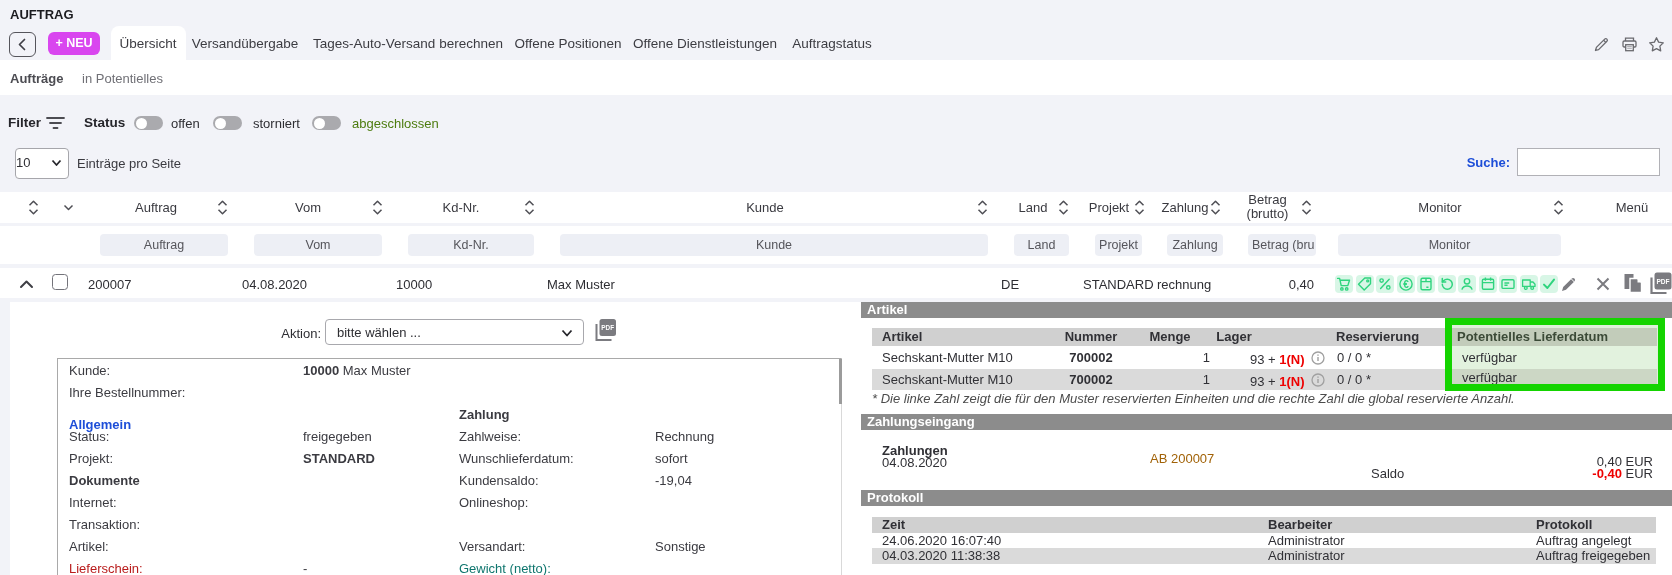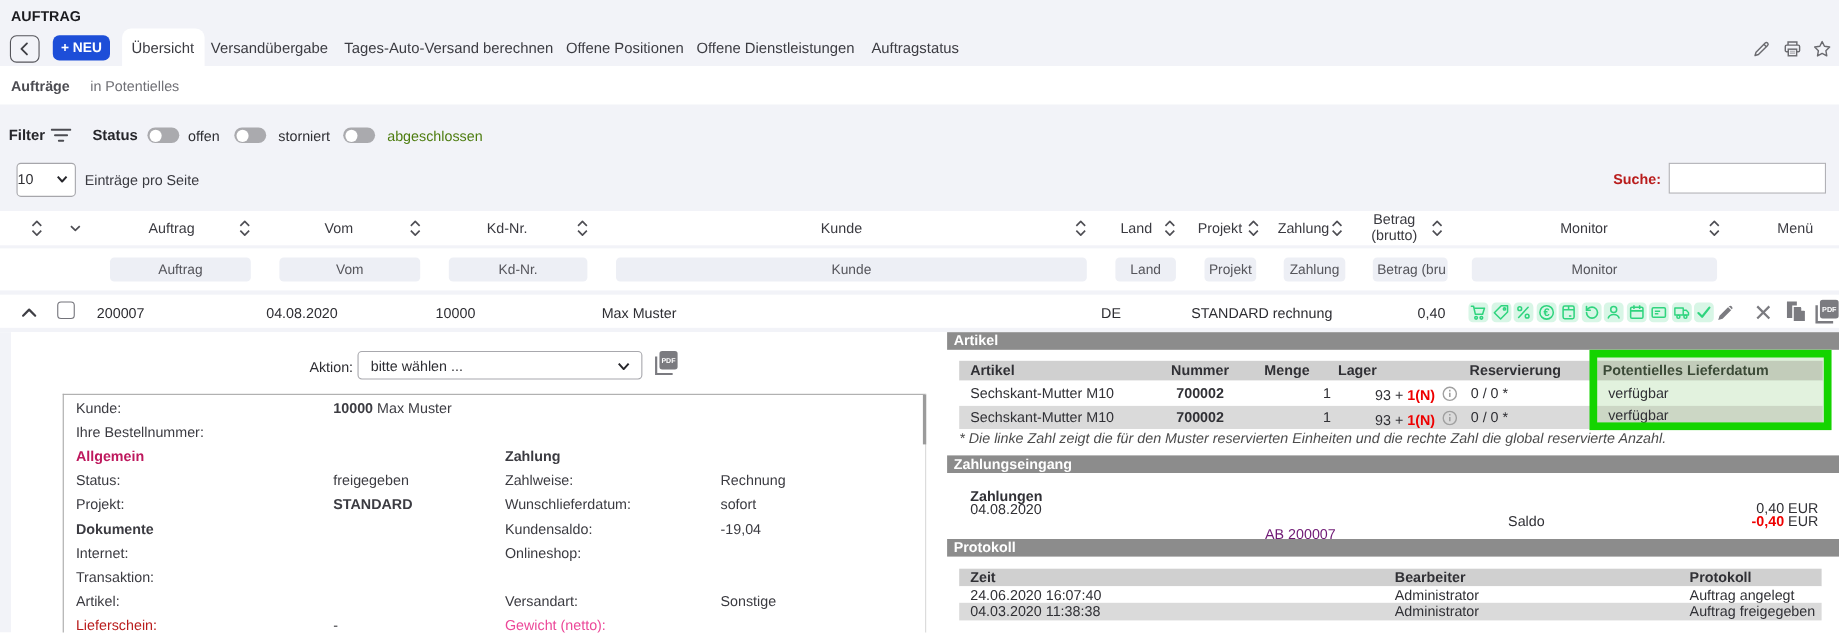--- a/index.html
+++ b/index.html
@@ -21,21 +21,21 @@
 
 <div class="a lav" style="left:0;top:0;width:1672px;height:60px"></div>
 <div class="a b" style="left:10px;top:7px;font-size:13px;color:#1b1b1f">AUFTRAG</div>
 
 <div class="a" style="left:9px;top:32px;width:25px;height:23px;border:1px solid #55555b;border-radius:6px;background:#f2f3f8">
 <svg width="25" height="23" viewBox="0 0 25 23">
       <polyline points="14.5,6.5 9.5,11.5 14.5,16.5" fill="none" stroke="#3f3f45" stroke-width="1.7" stroke-linecap="round" stroke-linejoin="round"></polyline>
     </svg>
 </div>
 
-<div class="a b ctr" style="left:48px;top:32px;width:52px;height:23px;line-height:23px;background:#1d4ed8;color:#fff;border-radius:6px;font-size:12.5px">+ NEU</div>
+<div class="a b ctr" style="left:48px;top:32px;width:52px;height:23px;line-height:23px;background:#d946ef;color:#fff;border-radius:6px;font-size:12.5px">+ NEU</div>
 
 <div class="a" style="left:111px;top:26px;width:75px;height:34px;background:#fff;border-radius:8px 8px 0 0"></div>
 <div class="tab" style="left:148px">Übersicht</div>
 <div class="tab" style="left:245px">Versandübergabe</div>
 <div class="tab" style="left:408px">Tages-Auto-Versand berechnen</div>
 <div class="tab" style="left:568px">Offene Positionen</div>
 <div class="tab" style="left:705px">Offene Dienstleistungen</div>
 <div class="tab" style="left:832px">Auftragstatus</div>
 
 <div class="a" style="left:1593px;top:36px">
@@ -81,21 +81,21 @@
 <div class="a" style="left:352px;top:116px;color:#4d7c0f">abgeschlossen</div>
 
 <div class="a" style="left:15px;top:148px;width:52px;height:29px;background:#fff;border:1px solid #a6a6ab;border-radius:4px">
 <span style="position:absolute;left:0;top:6px">10</span>
 <svg style="position:absolute;right:6px;top:10px" width="11" height="8" viewBox="0 0 11 8">
       <polyline points="1.5,1.5 5.5,6 9.5,1.5" fill="none" stroke="#26262b" stroke-width="1.8" stroke-linejoin="round"></polyline>
     </svg>
 </div>
 <div class="a" style="left:77px;top:156px;color:#3a3a40">Einträge pro Seite</div>
 
-<div class="a b" style="left:1425px;top:155px;width:85px;text-align:right;color:#b91c1c">Suche:</div>
+<div class="a b" style="left:1425px;top:155px;width:85px;text-align:right;color:#1d4ed8">Suche:</div>
 <div class="a" style="left:1517px;top:148px;width:141px;height:26px;background:#fff;border:1px solid #b1b1b6"></div>
 
 <div class="a" style="left:0;top:192px;width:1672px;height:31px;background:#fff"></div>
 <div class="a lav" style="left:0;top:223px;width:1672px;height:3px"></div>
 
 <div class="a" style="left:0;top:226px;width:1672px;height:38px;background:#fff"></div>
 
 <div class="a lav" style="left:0;top:264px;width:1672px;height:4px"></div>
 <div class="a" style="left:0;top:268px;width:1672px;height:30px;background:#fff"></div>
 
@@ -315,42 +315,42 @@
       <text x="13.7" y="12.3" font-family="Liberation Sans,sans-serif" font-size="6.4" font-weight="bold" fill="#fff" text-anchor="middle">PDF</text>
     </svg>
   </div>
 
 <div class="a" style="left:57px;top:358px;width:785px;height:230px;border:1px solid #a9a9a9;border-right-color:#d9d9d9;box-sizing:border-box;background:#fff"></div>
 <div class="a" style="left:839px;top:359px;width:3px;height:45px;background:#9b9b9b"></div>
 
 <div class="a" style="left:69px;top:363px;color:#3b3b41">Kunde:</div>
 <div class="a" style="left:303px;top:363px;color:#3b3b41"><b>10000</b> Max Muster</div>
 <div class="a" style="left:69px;top:385px;color:#3b3b41">Ihre Bestellnummer:</div>
-<div class="a b" style="left:69px;top:407px;color:#be185d">Allgemein</div>
+<div class="a b" style="left:69px;top:417px;color:#1d4ed8">Allgemein</div>
 <div class="a b" style="left:459px;top:407px;color:#3b3b41">Zahlung</div>
 <div class="a" style="left:69px;top:429px;color:#3b3b41">Status:</div>
 <div class="a" style="left:303px;top:429px;color:#3b3b41">freigegeben</div>
 <div class="a" style="left:459px;top:429px;color:#3b3b41">Zahlweise:</div>
 <div class="a" style="left:655px;top:429px;color:#3b3b41">Rechnung</div>
 <div class="a" style="left:69px;top:451px;color:#3b3b41">Projekt:</div>
 <div class="a b" style="left:303px;top:451px;color:#3b3b41">STANDARD</div>
 <div class="a" style="left:459px;top:451px;color:#3b3b41">Wunschlieferdatum:</div>
 <div class="a" style="left:655px;top:451px;color:#3b3b41">sofort</div>
 <div class="a b" style="left:69px;top:473px;color:#3b3b41">Dokumente</div>
 <div class="a" style="left:459px;top:473px;color:#3b3b41">Kundensaldo:</div>
 <div class="a" style="left:655px;top:473px;color:#3b3b41">-19,04</div>
 <div class="a" style="left:69px;top:495px;color:#3b3b41">Internet:</div>
 <div class="a" style="left:459px;top:495px;color:#3b3b41">Onlineshop:</div>
 <div class="a" style="left:69px;top:517px;color:#3b3b41">Transaktion:</div>
 <div class="a" style="left:69px;top:539px;color:#3b3b41">Artikel:</div>
 <div class="a" style="left:459px;top:539px;color:#3b3b41">Versandart:</div>
 <div class="a" style="left:655px;top:539px;color:#3b3b41">Sonstige</div>
 <div class="a" style="left:69px;top:561px;color:#b91c1c">Lieferschein:</div>
 <div class="a" style="left:303px;top:561px;color:#3b3b41">-</div>
-<div class="a" style="left:459px;top:561px;color:#ec4899">Gewicht (netto):</div>
+<div class="a" style="left:459px;top:561px;color:#0f766e">Gewicht (netto):</div>
 
 <div class="bar" style="top:302px">Artikel</div>
 
 <div class="a" style="left:1445px;top:318px;width:220px;height:73px;background:#def0da"></div>
 
 <div class="shead" style="left:872px;top:328px;width:580px;height:18px;line-height:18px">
     <span style="position:absolute;left:10px">Artikel</span>
     <span style="position:absolute;left:159px;width:120px;text-align:center">Nummer</span>
     <span style="position:absolute;left:238px;width:120px;text-align:center">Menge</span>
     <span style="position:absolute;left:332px;width:60px;text-align:center">Lager</span>
@@ -389,21 +389,21 @@
 <div class="srow" style="left:1452px;top:369px;width:205px;height:21px;line-height:18px;background:#ccd7c5">
     <span style="position:absolute;left:10px">verfügbar</span>
   </div>
 
 <div class="a" style="left:1445px;top:318px;width:220px;height:73px;border:7px solid #14d400;box-sizing:border-box"></div>
 <div class="a" style="left:872px;top:391px;font-style:italic;color:#4c4c4c">* Die linke Zahl zeigt die für den Muster reservierten Einheiten und die rechte Zahl die global reservierte Anzahl.</div>
 
 <div class="bar" style="top:414px">Zahlungseingang</div>
 <div class="a b" style="left:882px;top:443px;color:#303035">Zahlungen</div>
 <div class="a" style="left:882px;top:455px;color:#303035">04.08.2020</div>
-<div class="a" style="left:1150px;top:478px;color:#701a75">AB 200007</div>
+<div class="a" style="left:1150px;top:451px;color:#a16207">AB 200007</div>
 <div class="a" style="left:1553px;top:454px;width:100px;text-align:right;color:#303035">0,40 EUR</div>
 <div class="a" style="left:1371px;top:466px;color:#303035">Saldo</div>
 <div class="a" style="left:1553px;top:466px;width:100px;text-align:right;color:#303035"><b style="color:#ee0000">-0,40</b> EUR</div>
 
 <div class="bar" style="top:490px">Protokoll</div>
 <div class="shead" style="left:872px;top:517px;width:784px;height:15.5px;line-height:15.5px">
     <span style="position:absolute;left:10px">Zeit</span>
     <span style="position:absolute;left:396px">Bearbeiter</span>
     <span style="position:absolute;left:664px">Protokoll</span>
   </div>

